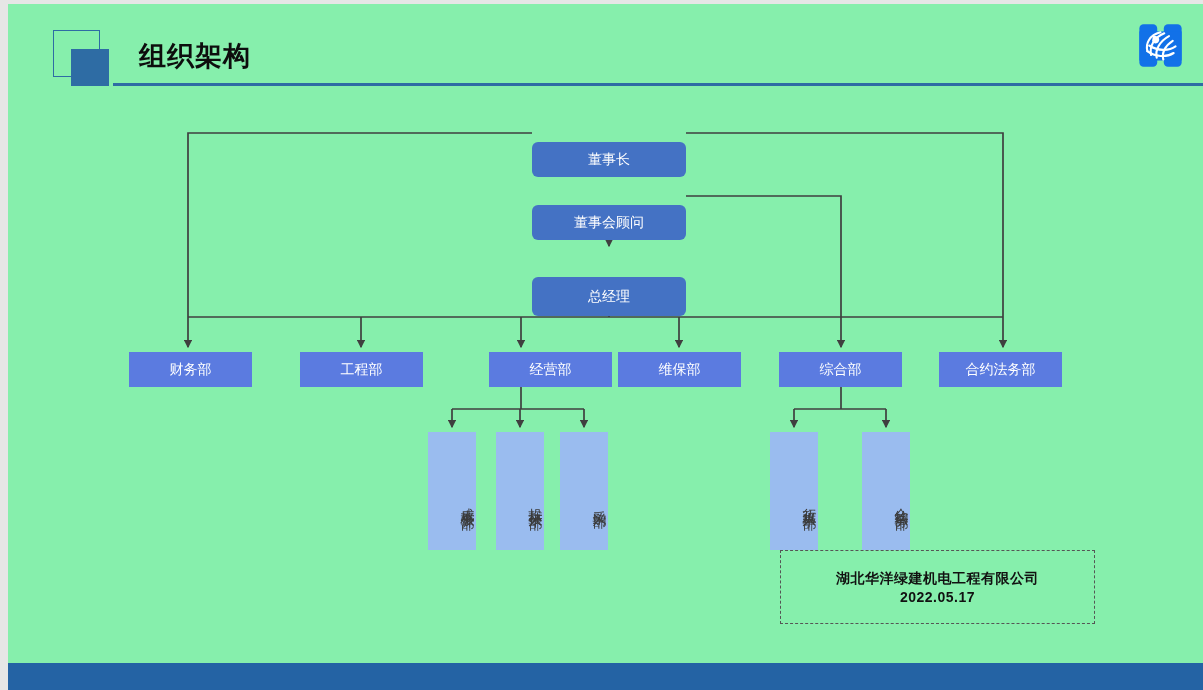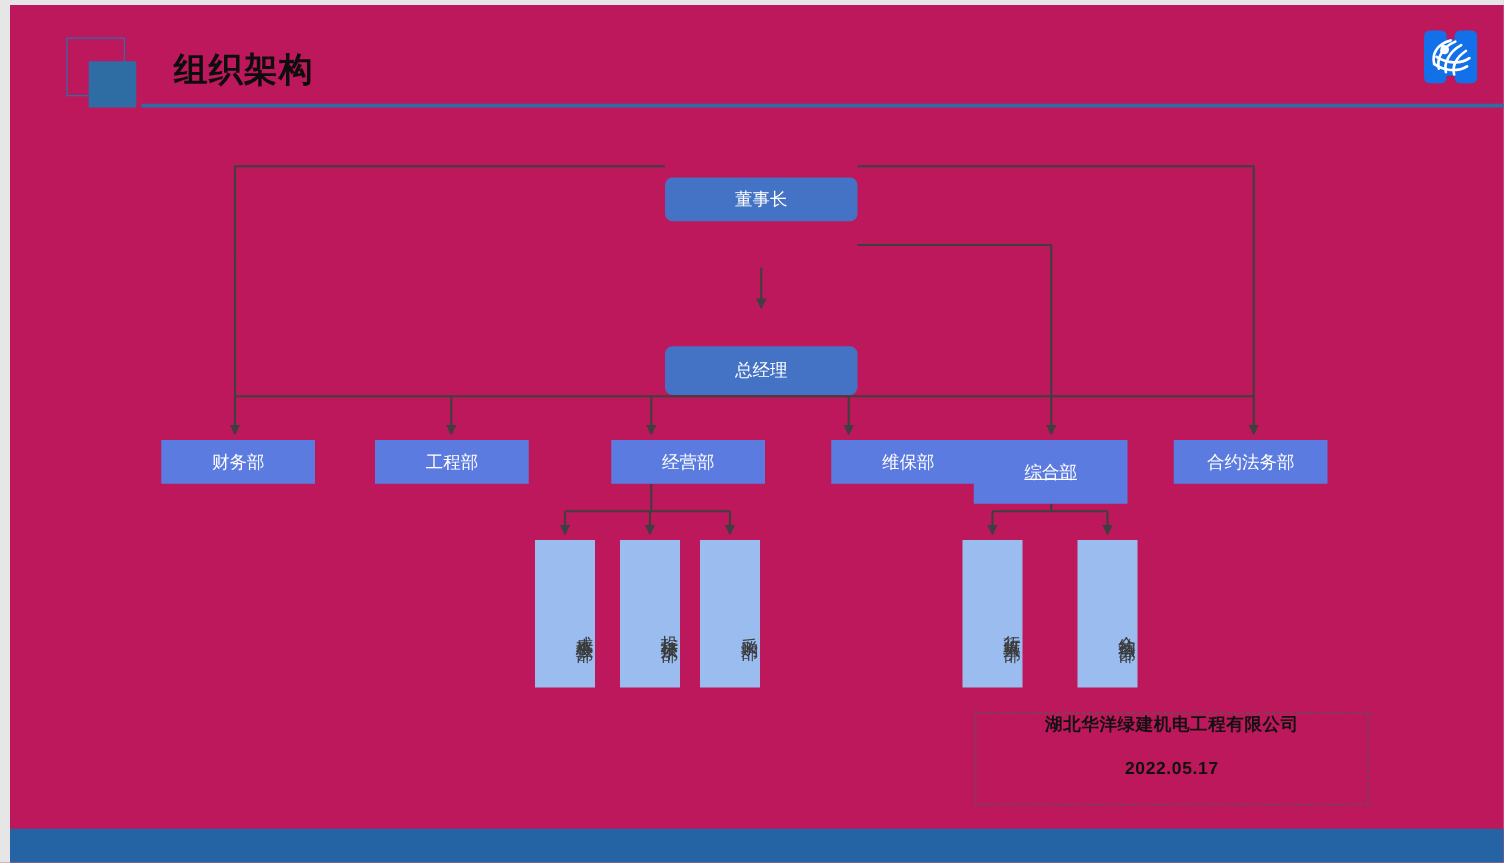--- a/index.html
+++ b/index.html
@@ -15,21 +15,21 @@
     font-family: "Liberation Sans", "DejaVu Sans", sans-serif;
   }
 
   
   #slide {
     position: absolute;
     left: 8px;
     top: 4px;
     width: 1195px;
     height: 686px;
-    background: #be185d;
+    background: #86efac;
     overflow: hidden;
   }
 
   
   #header-rule {
     position: absolute;
     left: 105px;
     top: 79px;
     width: 1090px;
     height: 3px;
@@ -136,30 +136,30 @@
     letter-spacing: 2px;
     padding-top: 22px;
     align-items: flex-start;
     justify-content: center;
   }
 
   
   #caption-box {
     position: absolute;
     left: 772px;
-    top: 566px;
+    top: 546px;
     width: 315px;
     height: 74px;
     border: 1px dashed #555555;
     box-sizing: border-box;
     display: flex;
     flex-direction: column;
     align-items: center;
-    justify-content: flex-start;
-    gap: 17px;
+    justify-content: center;
+    gap: 1px;
   }
   #caption-company {
     font-size: 14px;
     font-weight: bold;
     color: #111111;
     letter-spacing: 0.5px;
   }
   #caption-date {
     font-size: 14px;
     font-weight: bold;
@@ -230,37 +230,40 @@
         <line x1="833" y1="383" x2="833" y2="405"></line>
         <line x1="786" y1="405" x2="878" y2="405"></line>
         <line x1="786" y1="405" x2="786" y2="423" marker-end="url(#arrow)"></line>
         <line x1="878" y1="405" x2="878" y2="423" marker-end="url(#arrow)"></line>
       </g>
     </svg>
 
     <div class="node exec" style="left:524px; top:112px; width:154px; height:35px;">
       <span>董事长</span>
     </div>
+    <div class="node exec" style="left:524px; top:175px; width:154px; height:35px;">
+      <span>董事会顾问</span>
+    </div>
     <div class="node exec" style="left:524px; top:247px; width:154px; height:39px;">
       <span>总经理</span>
     </div>
 
     <div class="node dept" style="left:121px; top:348px; width:123px; height:35px;">
       <span>财务部</span>
     </div>
     <div class="node dept" style="left:292px; top:348px; width:123px; height:35px;justify-content:center;">
       <span>工程部</span>
     </div>
     <div class="node dept" style="left:452px; top:348px; width:123px; height:35px;margin-left:29px;">
       <span>经营部</span>
     </div>
-    <div class="node dept" style="left:610px; top:348px; width:123px; height:35px;margin-left:47px;">
+    <div class="node dept" style="left:610px; top:348px; width:123px; height:35px;">
       <span>维保部</span>
     </div>
-    <div class="node dept" style="left:771px; top:348px; width:123px; height:51px;text-decoration:underline;">
+    <div class="node dept" style="left:771px; top:348px; width:123px; height:35px;">
       <span>综合部</span>
     </div>
     <div class="node dept" style="left:931px; top:348px; width:123px; height:35px;">
       <span>合约法务部</span>
     </div>
 
     <div class="node sub" style="left:420px; top:428px; width:48px; height:118px;">
       <span>成本核算部</span>
     </div>
     <div class="node sub" style="left:488px; top:428px; width:48px; height:118px;">

